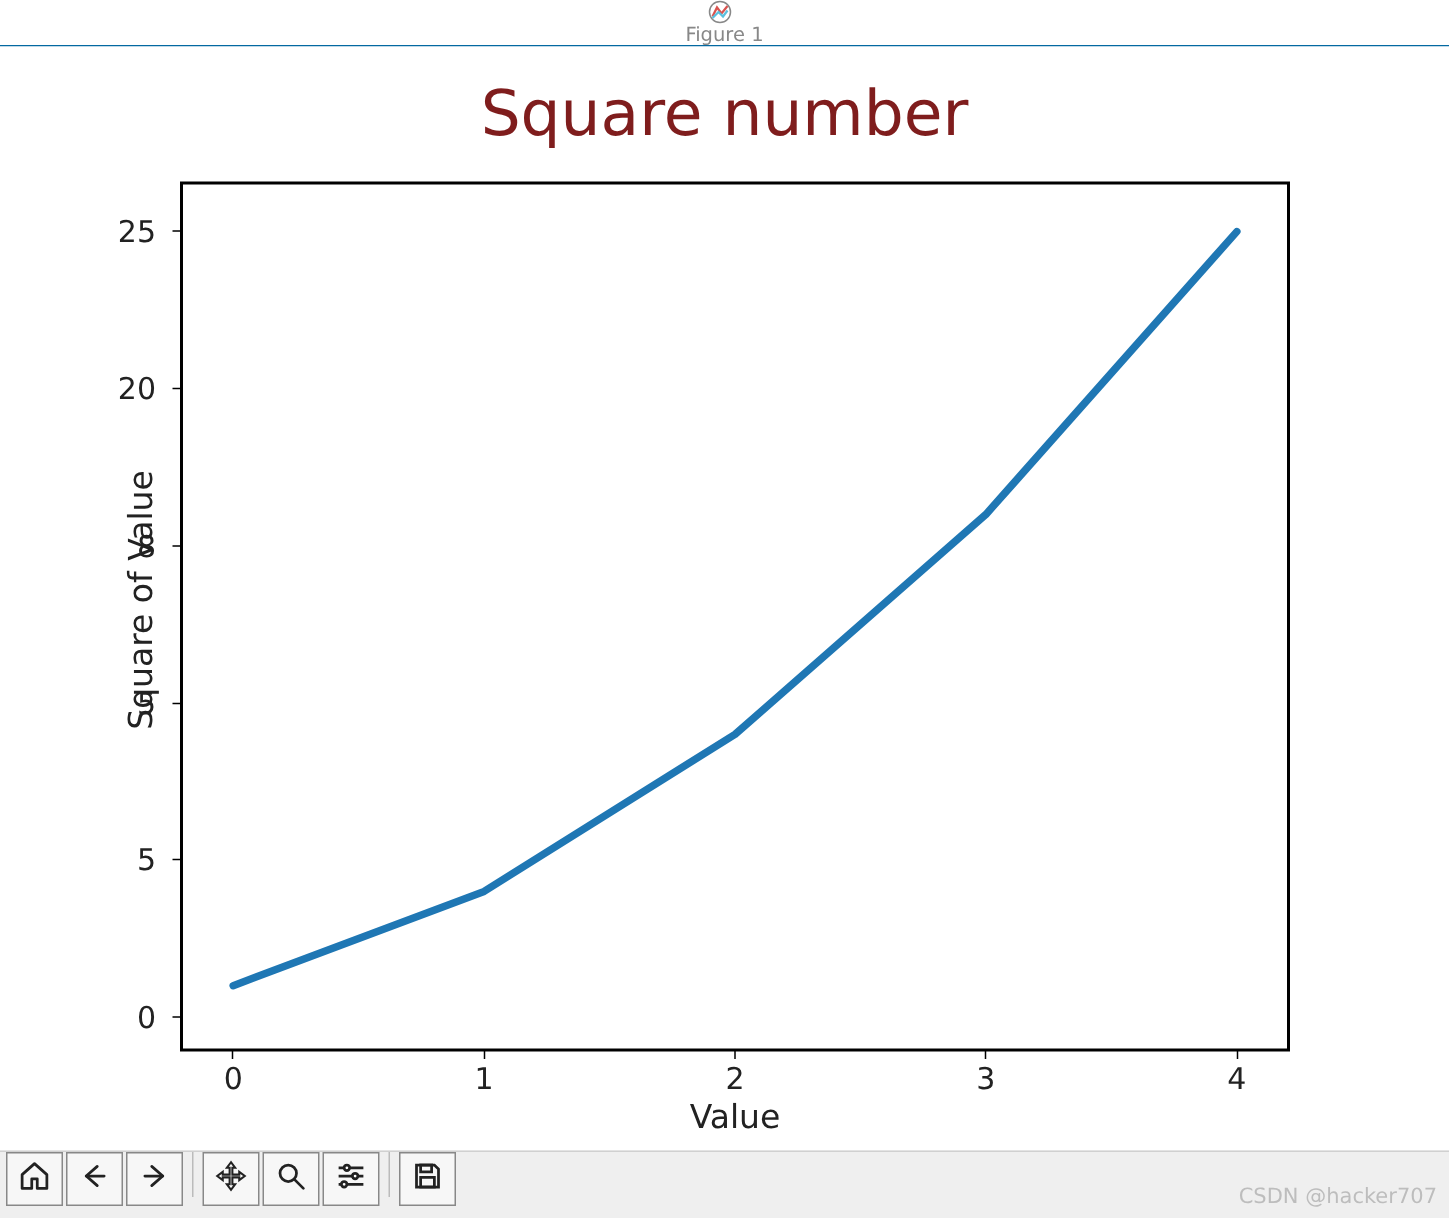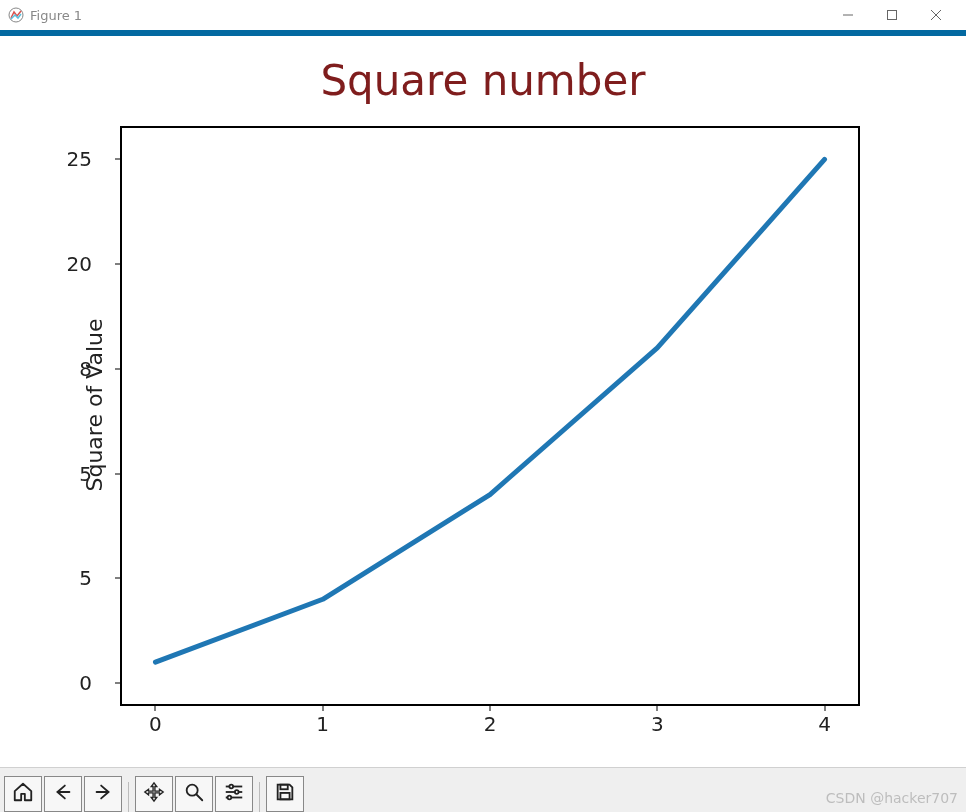--- a/index.html
+++ b/index.html
@@ -12,21 +12,22 @@
     overflow: hidden;
   }
   .titlebar {
     height: 30px;
     display: flex;
     align-items: center;
     padding: 0 8px;
     background: #fff;
     color: #888;
     font-size: 13px;
-    border-bottom: 6px solid #0369a1;
+    border-bottom: 1px solid #0369a1;
+    flex-direction: column;
   }
   .titlebar .app-icon {
     width: 16px;
     height: 16px;
     margin-right: 6px;
   }
   .titlebar .spacer { flex: 1; }
   .win-btn {
     width: 44px;
     height: 28px;
@@ -83,21 +84,21 @@
     color: #222;
     transform: translateX(-50%);
   }
   .ytick {
     position: absolute;
     font-size: 20px;
     color: #222;
     transform: translateY(-50%);
     text-align: right;
     right: 100%;
-    margin-right: 30px;
+    margin-right: 18px;
     width: 40px;
   }
   .tickmark-x {
     position: absolute;
     width: 1px; height: 6px;
     background: #000;
     bottom: -7px;
     transform: translateX(-50%);
   }
   .tickmark-y {
@@ -114,21 +115,21 @@
     overflow: visible;
   }
   .toolbar {
     position: absolute;
     left: 0; right: 0;
     bottom: 0;
     height: 44px;
     background: #efefef;
     border-top: 1px solid #d0d0d0;
     display: flex;
-    align-items: flex-end;
+    align-items: flex-start;
     padding: 0 4px;
     gap: 2px;
   }
   .tool-btn {
     width: 36px;
     height: 34px;
     border: 1px solid #888;
     background: #f7f7f7;
     display: flex;
     align-items: center;
@@ -204,20 +205,21 @@
       <div class="tickmark-y" style="top: 345.6px;"></div>
       <div class="ytick" style="top: 345.6px;">5</div>
       <div class="tickmark-y" style="top: 240.873px;"></div>
       <div class="ytick" style="top: 240.873px;">8</div>
       <div class="tickmark-y" style="top: 136.145px;"></div>
       <div class="ytick" style="top: 136.145px;">20</div>
       <div class="tickmark-y" style="top: 31.4182px;"></div>
       <div class="ytick" style="top: 31.4182px;">25</div>
     </div>
 
+  <div class="xlabel">Value</div>
 </div>
 
 <div class="toolbar">
   <div class="tool-btn" title="Home">
     <span>
       <svg width="22" height="22" viewBox="0 0 24 24">
           <path d="M3 11 L12 3 L21 11 V21 H14 V14 H10 V21 H3 Z" fill="none" stroke="#222" stroke-width="2" stroke-linejoin="round"></path>
         </svg>
     </span>
   </div>

